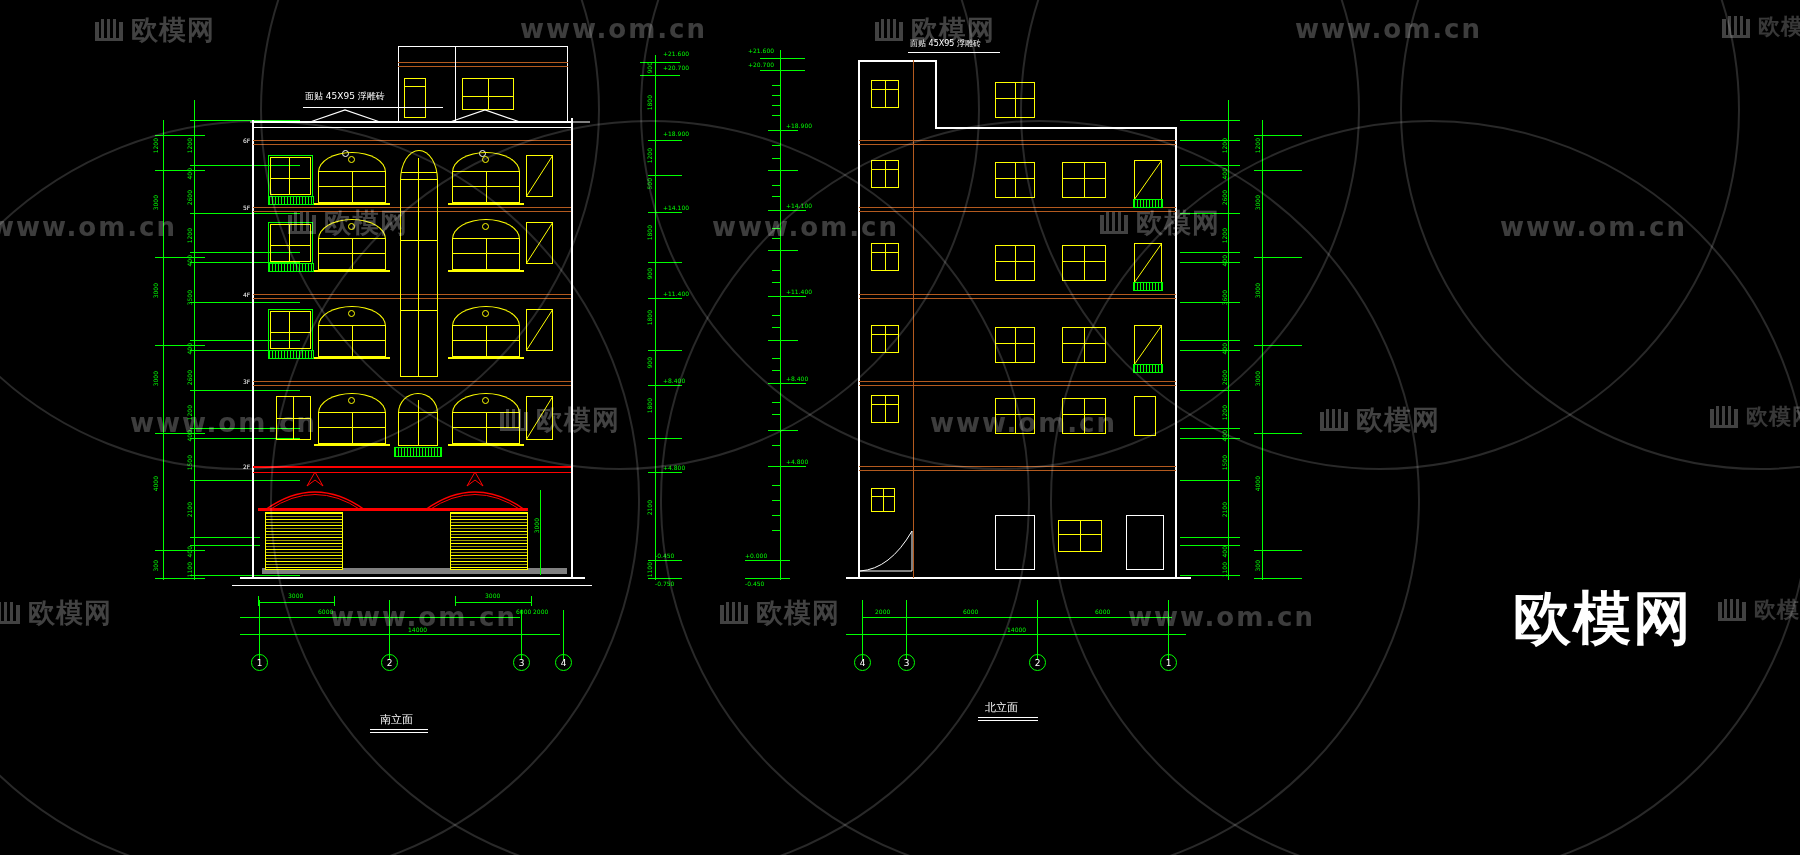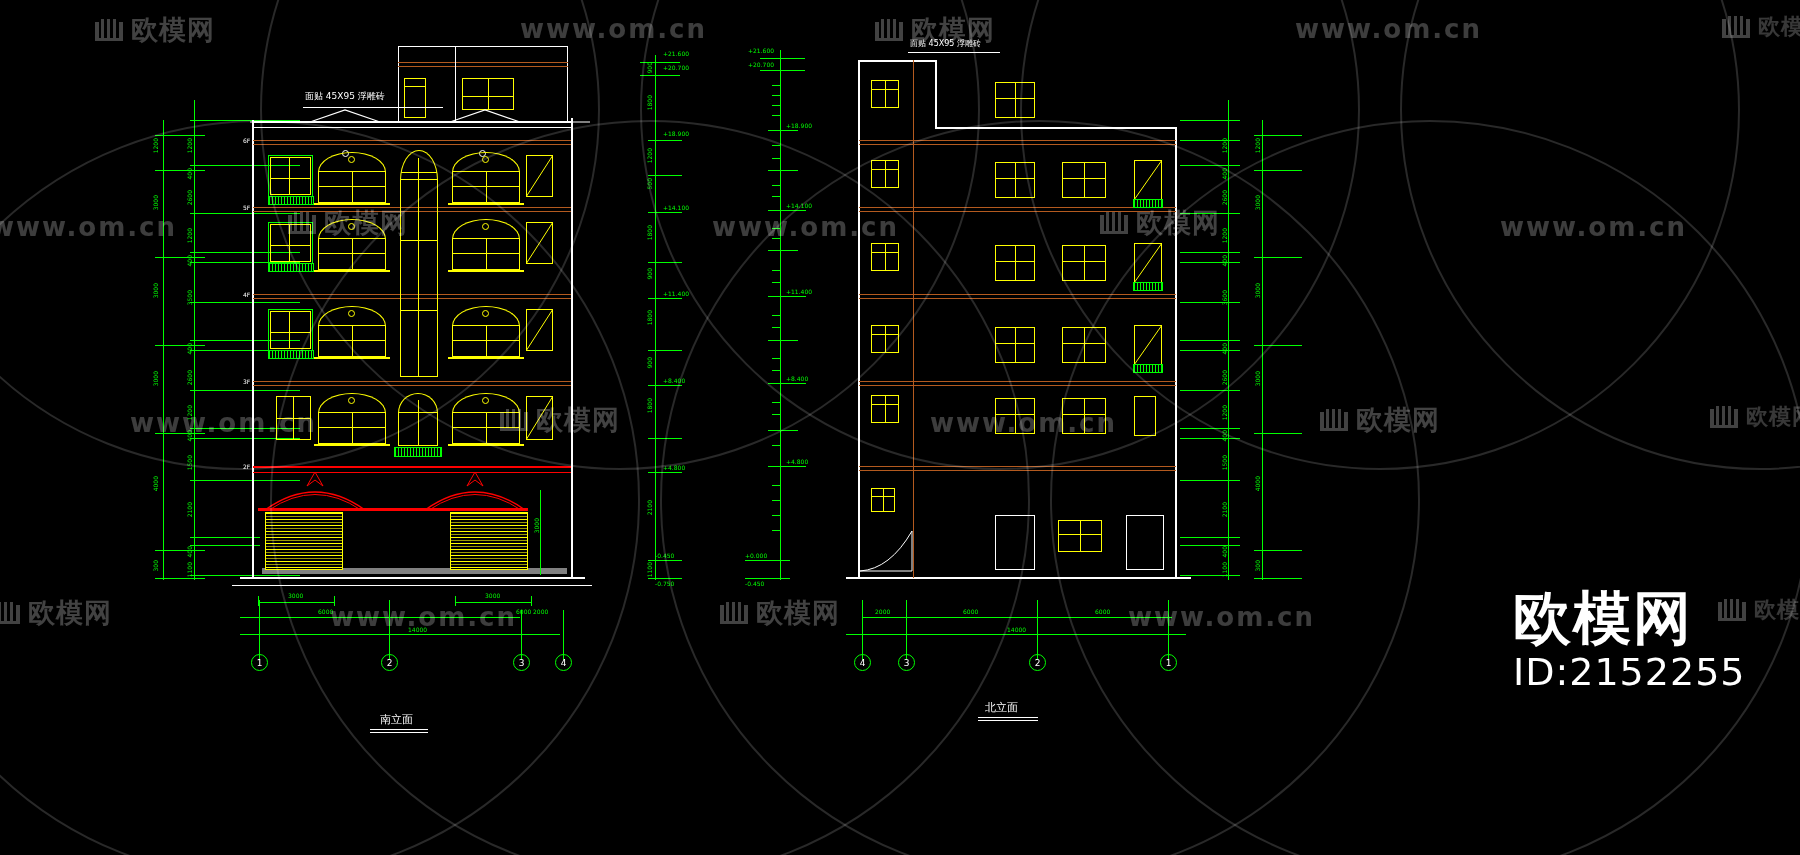--- a/index.html
+++ b/index.html
@@ -801,15 +801,14 @@
         <i style="left:12px; top:0; width:3px; height:19px;"></i>
         <i style="left:18px; top:0; width:3px; height:19px;"></i>
         <i style="left:24px; top:3px; width:4px; height:16px;"></i>
         <i style="left:0; top:19px; width:28px; height:3px;"></i>
       </span>
       <span>欧模网</span>
     </div>
   </div>
 
   <div class="brand-big" style="left:1513px; top:580px;">欧模网</div>
-  <div class="brand-id" style="left:1513px; top:650px;">ID:2152255</div>
 
 </div>
 
 </body></html>

